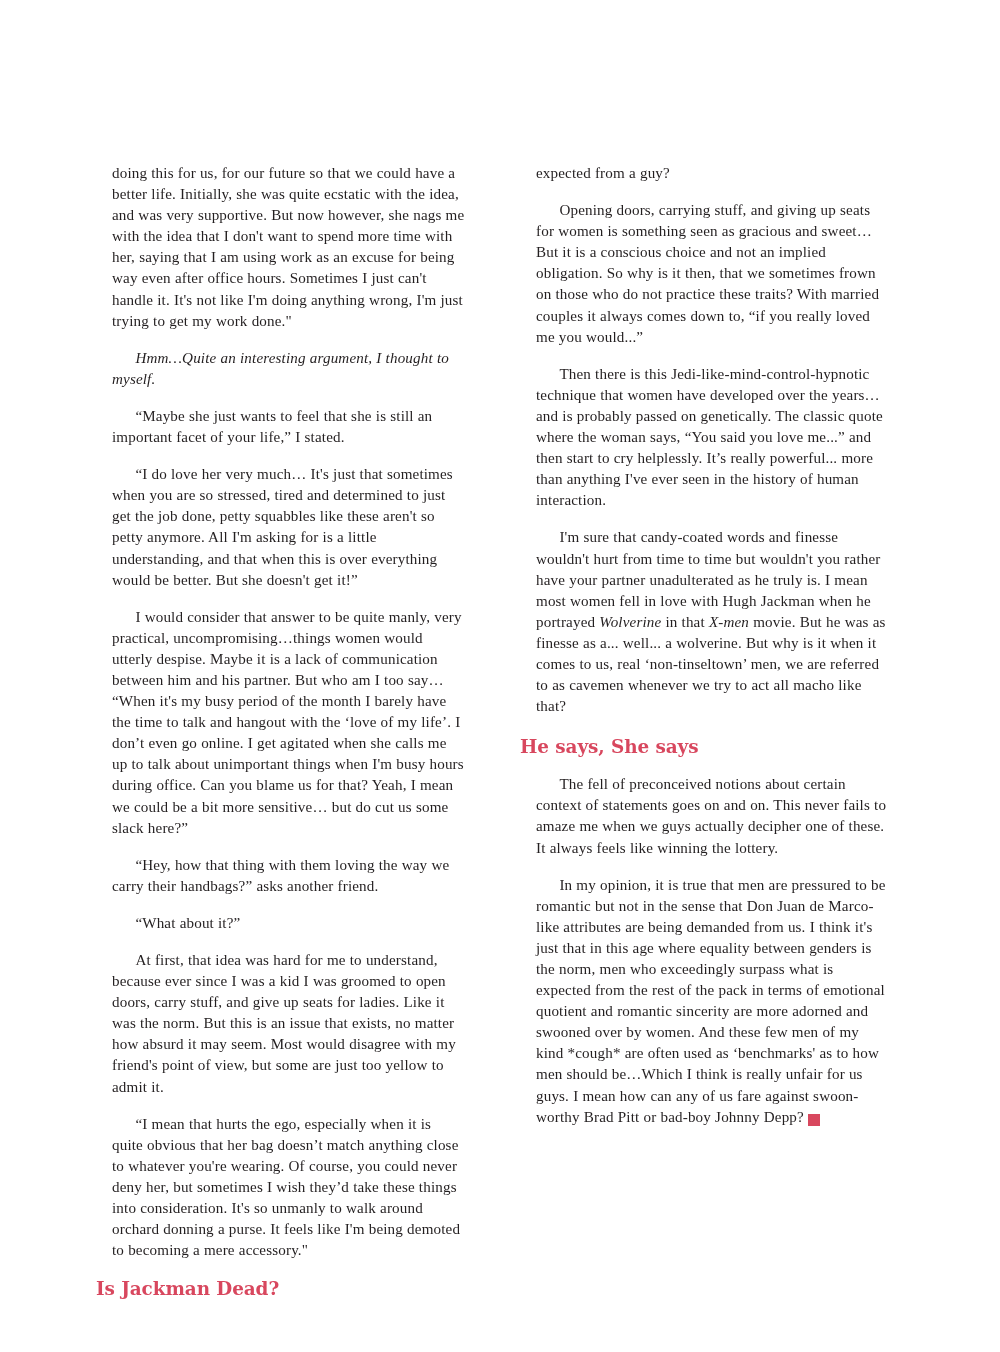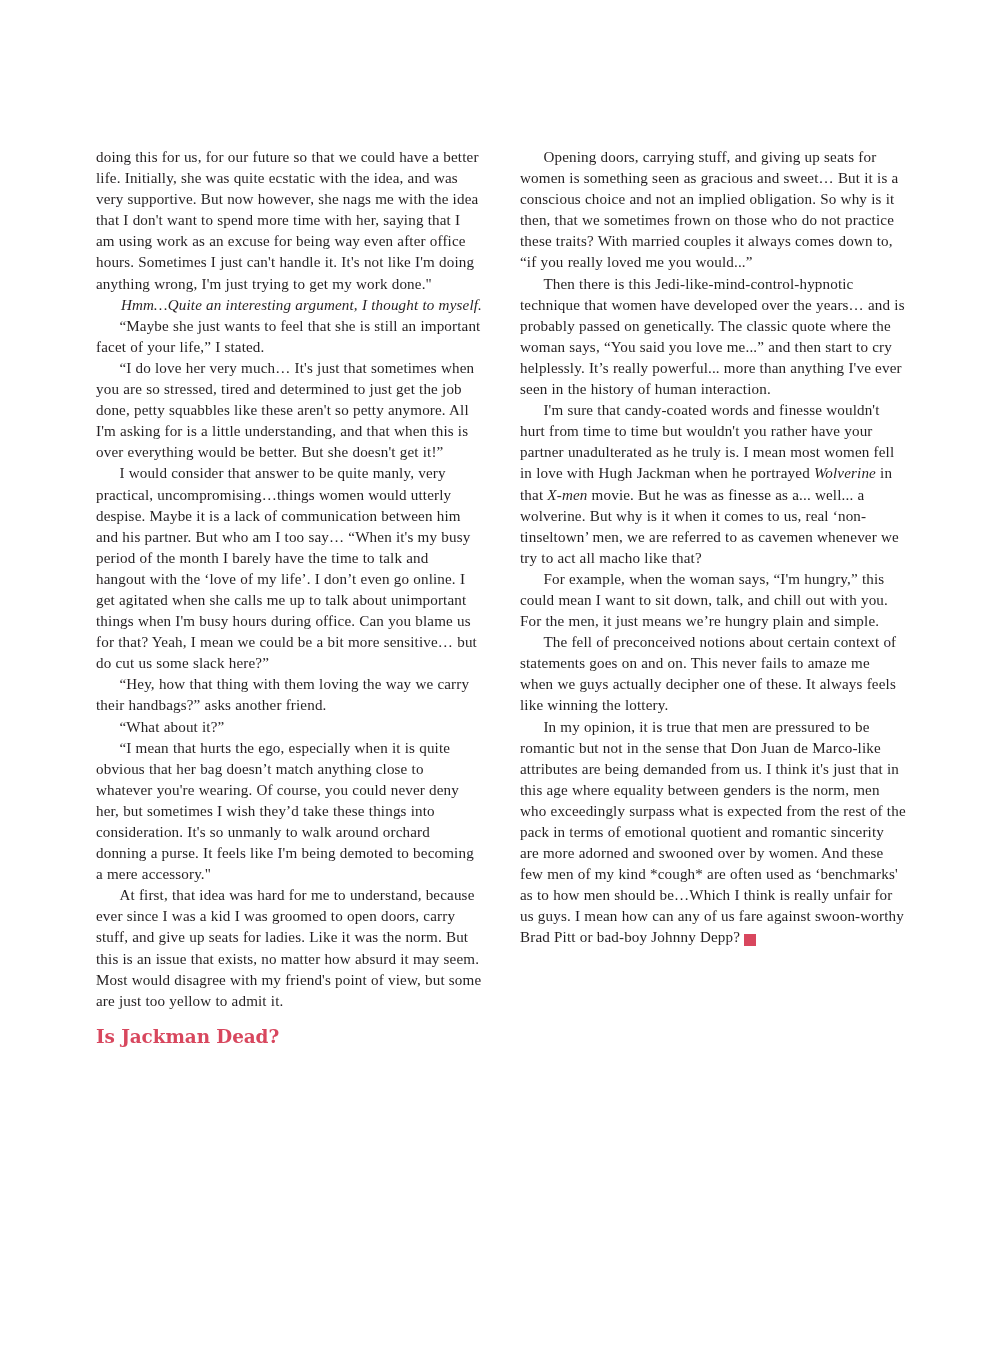--- a/index.html
+++ b/index.html
@@ -31,30 +31,30 @@
   }
   .col {
     position: absolute;
     top: 0;
     width: 386px;
   }
   .col-left  { left: 0; }
   .col-right { left: 424px; }
 
   p.body {
-    margin: 0;
+    margin: 16px;
     font-size: 15.1px;
     line-height: 21.1px;
     text-align: left;
     letter-spacing: 0.01em;
     word-spacing: 0.012em;
     color: #231f20;
   }
   p.body.indent { text-indent: 1.55em; }
-  p.body.italic { font-style: italic; text-align: right; }
+  p.body.italic { font-style: italic; }
 
   h2.section-head {
     margin: 13px 0 1px 0;
     font-family: "DejaVu Serif", "Liberation Serif", serif;
     font-size: 18.4px;
     line-height: 23px;
     font-weight: bold;
     color: #d8475e;
     letter-spacing: -0.004em;
   }
@@ -90,34 +90,35 @@
   <div class="columns">
 
     <div class="col col-left">
       <p class="body">doing this for us, for our future so that we could have a better life. Initially, she was quite ecstatic with the idea, and was very supportive. But now however, she nags me with the idea that I don't want to spend more time with her, saying that I am using work as an excuse for being way even after office hours. Sometimes I just can't handle it. It's not like I'm doing anything wrong, I'm just trying to get my work done."</p>
       <p class="body indent italic">Hmm…Quite an interesting argument, I thought to myself.</p>
       <p class="body indent">“Maybe she just wants to feel that she is still an important facet of your life,” I stated.</p>
       <p class="body indent">“I do love her very much… It's just that sometimes when you are so stressed, tired and determined to just get the job done, petty squabbles like these aren't so petty anymore. All I'm asking for is a little understanding, and that when this is over everything would be better. But she doesn't get it!”</p>
       <p class="body indent">I would consider that answer to be quite manly, very practical, uncompromising…things women would utterly despise. Maybe it is a lack of communication between him and his partner. But who am I too say… “When it's my busy period of the month I barely have the time to talk and hangout with the ‘love of my life’. I don’t even go online. I get agitated when she calls me up to talk about unimportant things when I'm busy hours during office. Can you blame us for that? Yeah, I mean we could be a bit more sensitive… but do cut us some slack here?”</p>
       <p class="body indent">“Hey, how that thing with them loving the way we carry their handbags?” asks another friend.</p>
       <p class="body indent">“What about it?”</p>
+      <p class="body indent">At first, that idea was hard for me to understand, because ever since I was a kid I was groomed to open doors, carry stuff, and give up seats for ladies. Like it was the norm. But this is an issue that exists, no matter how absurd it may seem. Most would disagree with my friend's point of view, but some are just too yellow to admit it.</p>
       <p class="body indent">“I mean that hurts the ego, especially when it is quite obvious that her bag doesn’t match anything close to whatever you're wearing. Of course, you could never deny her, but sometimes I wish they’d take these things into consideration. It's so unmanly to walk around orchard donning a purse. It feels like I'm being demoted to becoming a mere accessory."</p>
-      <p class="body indent">At first, that idea was hard for me to understand, because ever since I was a kid I was groomed to open doors, carry stuff, and give up seats for ladies. Like it was the norm. But this is an issue that exists, no matter how absurd it may seem. Most would disagree with my friend's point of view, but some are just too yellow to admit it.</p>
 
       <h2 class="section-head">Is Jackman Dead?</h2>
     </div>
 
     <div class="col col-right">
+      <p class="body">expected from a guy?</p>
       <p class="body indent">Opening doors, carrying stuff, and giving up seats for women is something seen as gracious and sweet… But it is a conscious choice and not an implied obligation. So why is it then, that we sometimes frown on those who do not practice these traits? With married couples it always comes down to, “if you really loved me you would...”</p>
       <p class="body indent">Then there is this Jedi-like-mind-control-hypnotic technique that women have developed over the years… and is probably passed on genetically. The classic quote where the woman says, “You said you love me...” and then start to cry helplessly. It’s really powerful... more than anything I've ever seen in the history of human interaction.</p>
 
       <p class="body indent"><span>I'm sure that candy-coated words and finesse wouldn't hurt from time to time but wouldn't you rather have your partner unadulterated as he truly is. I mean most women fell in love with Hugh Jackman when he portrayed </span><em class="title">Wolverine</em><span> in that </span><em class="title">X-men</em><span> movie. But he was as finesse as a... well... a wolverine. But why is it when it comes to us, real ‘non-tinseltown’ men, we are referred to as cavemen whenever we try to act all macho like that?</span></p>
 
+      <h2 class="section-head tight-top">He says, She says</h2>
 
-      <p class="body indent">For example, when the woman says, “I'm hungry,” this could mean I want to sit down, talk, and chill out with you. For the men, it just means we’re hungry plain and simple.</p>
       <p class="body indent">The fell of preconceived notions about certain context of statements goes on and on. This never fails to amaze me when we guys actually decipher one of these. It always feels like winning the lottery.</p>
 
       <p class="body indent"><span>In my opinion, it is true that men are pressured to be romantic but not in the sense that Don Juan de Marco-like attributes are being demanded from us. I think it's just that in this age where equality between genders is the norm, men who exceedingly surpass what is expected from the rest of the pack in terms of emotional quotient and romantic sincerity are more adorned and swooned over by women. And these few men of my kind *cough* are often used as ‘benchmarks' as to how men should be…Which I think is really unfair for us guys. I mean how can any of us fare against swoon-worthy Brad Pitt or bad-boy Johnny Depp?</span><span class="endmark">m</span></p>
     </div>
 
   </div>
 
   <div class="footer">
     
 

